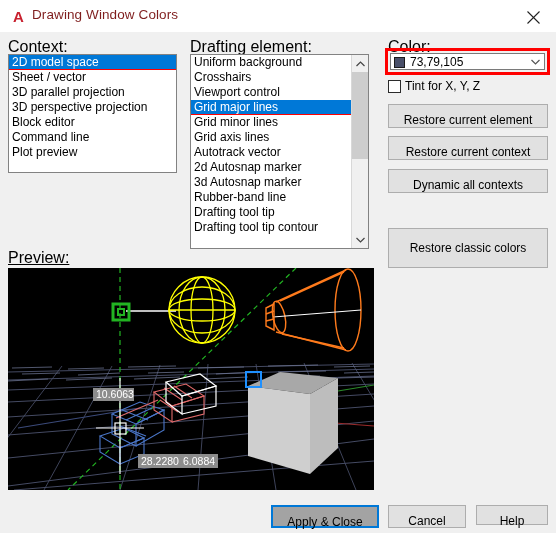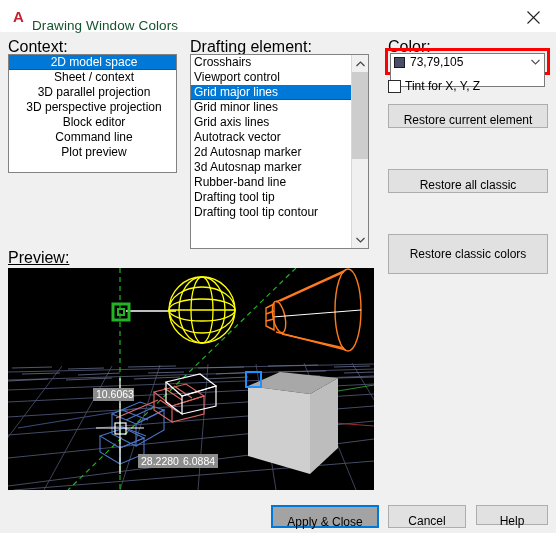--- a/index.html
+++ b/index.html
@@ -9,72 +9,72 @@
     font-family:"Liberation Sans","DejaVu Sans",sans-serif;
     font-size:12px;color:#000;
     -webkit-font-smoothing:antialiased;
   }
   .dialog{position:relative;width:556px;height:533px;background:#f0f0f0;}
 
   
   .titlebar{position:absolute;left:0;top:0;width:556px;height:32px;background:#ffffff;}
   .app-logo{position:absolute;left:10px;top:8px;width:17px;height:17px;font-weight:bold;
             font-size:15px;color:#c8202e;line-height:17px;text-align:center;}
-  .title-text{position:absolute;left:32px;top:18px;font-size:13.5px;color:#14532d;
+  .title-text{position:absolute;left:32px;top:7px;font-size:13.5px;color:#7f1d1d;
               white-space:nowrap;letter-spacing:.1px;}
   .close-btn{position:absolute;right:0;top:0;width:45px;height:32px;cursor:default;}
   .close-btn svg{position:absolute;left:16px;top:11px;}
 
   
   .lbl{position:absolute;font-size:16px;color:#000;white-space:nowrap;}
   .lbl-context{left:8px;top:38px;}
   .lbl-iface{left:190px;top:38px;}
   .lbl-color{left:388px;top:38px;}
   .lbl-preview{left:8px;top:249px;text-decoration:underline;}
 
   
   .listbox{position:absolute;background:#ffffff;border:1px solid #828282;overflow:hidden;}
-  #context-list{left:8px;top:54px;width:167px;height:117px;text-align:center;}
+  #context-list{left:8px;top:54px;width:167px;height:117px;}
   #iface-list{left:190px;top:54px;width:177px;height:193px;}
 
   .li{position:relative;height:15px;line-height:15px;padding-left:3px;font-size:12px;
       color:#000;white-space:nowrap;overflow:hidden;cursor:default;}
   .li.sel{background:#0078d7;color:#ffffff;}
   .li.sel::after{content:"";position:absolute;left:0;right:0;bottom:-2px;height:3px;background:#ff0000;}
   .li-inner{position:relative;z-index:2;}
 
   .list-scroll{position:absolute;right:0;top:0;width:16px;height:100%;background:#f0f0f0;
                border-left:1px solid #d8d8d8;}
   .sb-arrow{position:absolute;left:0;width:16px;height:17px;}
   .sb-arrow.up{top:0;}
   .sb-arrow.down{bottom:0;}
   .sb-arrow svg{position:absolute;left:4px;top:6px;}
   .sb-thumb{position:absolute;left:0;top:17px;width:16px;height:87px;background:#cdcdcd;}
 
   
   .red-frame{position:absolute;left:385px;top:48px;width:165px;height:27px;
              border:3px solid #ff0000;box-sizing:border-box;}
-  .combo{position:absolute;left:390px;top:53px;width:155px;height:34px;
+  .combo{position:absolute;left:390px;top:53px;width:155px;height:17px;
          background:#ffffff;border:1px solid #7a7a7a;box-sizing:border-box;}
   .swatch{position:absolute;left:3px;top:3px;width:11px;height:11px;border:1px solid #1a1a1a;box-sizing:border-box;}
   .combo-val{position:absolute;left:19px;top:1px;font-size:12px;color:#000;line-height:14px;white-space:nowrap;}
   .combo-arrow{position:absolute;right:4px;top:5px;}
 
   .chk-row{position:absolute;left:388px;top:79px;height:16px;}
   .chk-box{position:absolute;left:0;top:1px;width:13px;height:13px;background:#fff;
            border:1px solid #2b2b2b;box-sizing:border-box;}
   .chk-lbl{position:absolute;left:17px;top:0;font-size:12px;white-space:nowrap;line-height:15px;}
 
   .btn{position:absolute;background:#e1e1e1;border:1px solid #adadad;box-sizing:border-box;
        font-family:"Liberation Sans","DejaVu Sans",sans-serif;font-size:12px;color:#000;
        text-align:center;cursor:default;padding:8px;}
   #btn-restore-element{left:388px;top:104px;width:160px;height:24px;}
   #btn-restore-context{left:388px;top:136px;width:160px;height:24px;}
   #btn-restore-all{left:388px;top:169px;width:160px;height:24px;}
-  #btn-restore-classic{left:388px;top:234px;width:160px;height:40px;}
+  #btn-restore-classic{left:388px;top:228px;width:160px;height:40px;}
 
   
   .preview{position:absolute;left:8px;top:268px;width:366px;height:222px;background:#000;overflow:hidden;}
   .preview svg{display:block;}
 
   
   #btn-apply{left:271px;top:505px;width:108px;height:23px;border:2px solid #0078d7;background:#a3a3a3;}
   #btn-cancel{left:388px;top:505px;width:78px;height:23px;}
   #btn-help{left:476px;top:505px;width:72px;height:20px;}
 </style>
@@ -94,30 +94,31 @@
     </div>
   </div>
 
   <div class="lbl lbl-context">Context:</div>
   <div class="lbl lbl-iface">Drafting element:</div>
   <div class="lbl lbl-color">Color:</div>
   <div class="lbl lbl-preview">Preview:</div>
 
   <div class="listbox" id="context-list">
       <div class="li sel"><span class="li-inner">2D model space</span></div>
-      <div class="li"><span class="li-inner">Sheet / context</span></div>
+      <div class="li"><span class="li-inner">Sheet / vector</span></div>
       <div class="li"><span class="li-inner">3D parallel projection</span></div>
       <div class="li"><span class="li-inner">3D perspective projection</span></div>
       <div class="li"><span class="li-inner">Block editor</span></div>
       <div class="li"><span class="li-inner">Command line</span></div>
       <div class="li"><span class="li-inner">Plot preview</span></div>
     </div>
 
   <div class="listbox" id="iface-list">
 
+  <div class="li"><span class="li-inner">Uniform background</span></div>
       <div class="li"><span class="li-inner">Crosshairs</span></div>
       <div class="li"><span class="li-inner">Viewport control</span></div>
       <div class="li sel"><span class="li-inner">Grid major lines</span></div>
       <div class="li"><span class="li-inner">Grid minor lines</span></div>
       <div class="li"><span class="li-inner">Grid axis lines</span></div>
       <div class="li"><span class="li-inner">Autotrack vector</span></div>
       <div class="li"><span class="li-inner">2d Autosnap marker</span></div>
       <div class="li"><span class="li-inner">3d Autosnap marker</span></div>
       <div class="li"><span class="li-inner">Rubber-band line</span></div>
       <div class="li"><span class="li-inner">Drafting tool tip</span></div>
@@ -145,21 +146,22 @@
       <polyline points="0.5,1 4.5,5 8.5,1" fill="none" stroke="#555" stroke-width="1.2"></polyline>
     </svg>
   </div>
 
   <div class="chk-row">
     <div class="chk-box"></div>
     <div class="chk-lbl">Tint for X, Y, Z</div>
   </div>
 
   <button class="btn" id="btn-restore-element">Restore current element</button>
-  <button class="btn" id="btn-restore-all">Restore all classic</button>
+  <button class="btn" id="btn-restore-context">Restore current context</button>
+  <button class="btn" id="btn-restore-all">Dynamic all contexts</button>
   <button class="btn" id="btn-restore-classic">Restore classic colors</button>
 
   <div class="preview">
     <svg width="366" height="222" viewBox="0 0 366 222">
       <rect x="0" y="0" width="366" height="222" fill="#000000"></rect>
 
       <g stroke="#494f69" stroke-width="1" fill="none" opacity="0.95">
         <path d="M0,104 L366,96"></path>
         <path d="M0,112 L366,101"></path>
         <path d="M0,122 L366,108"></path>

